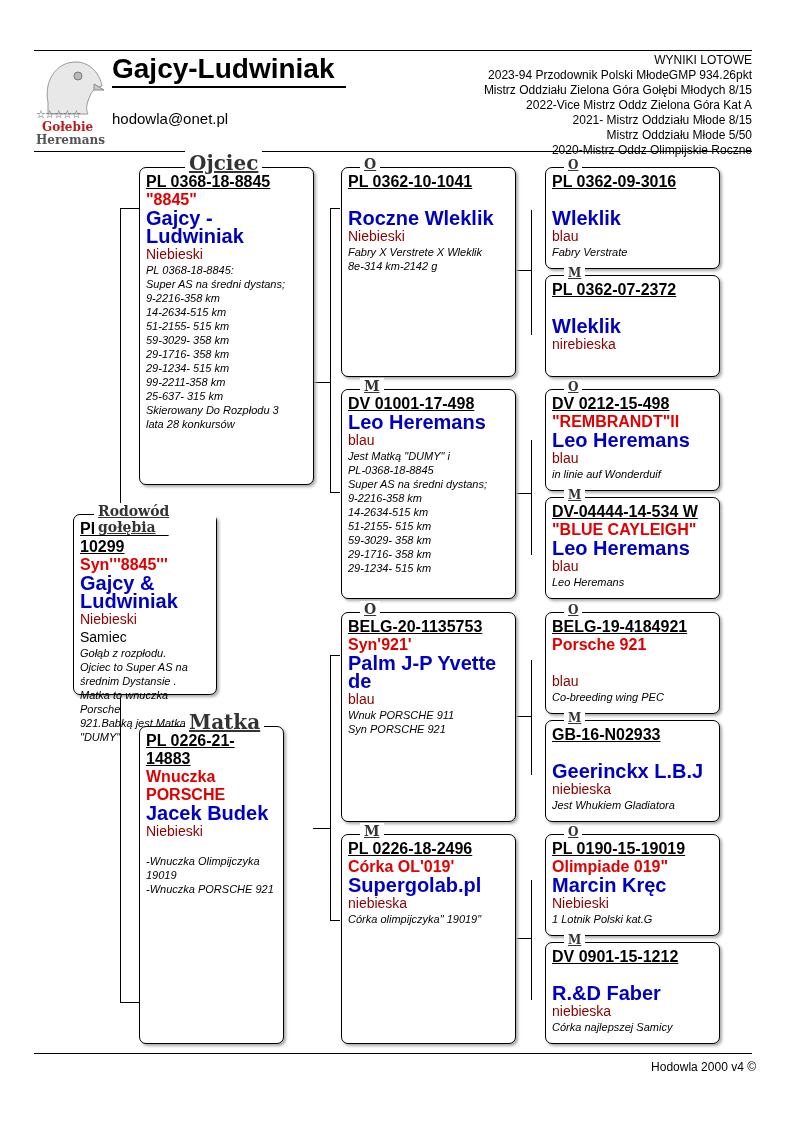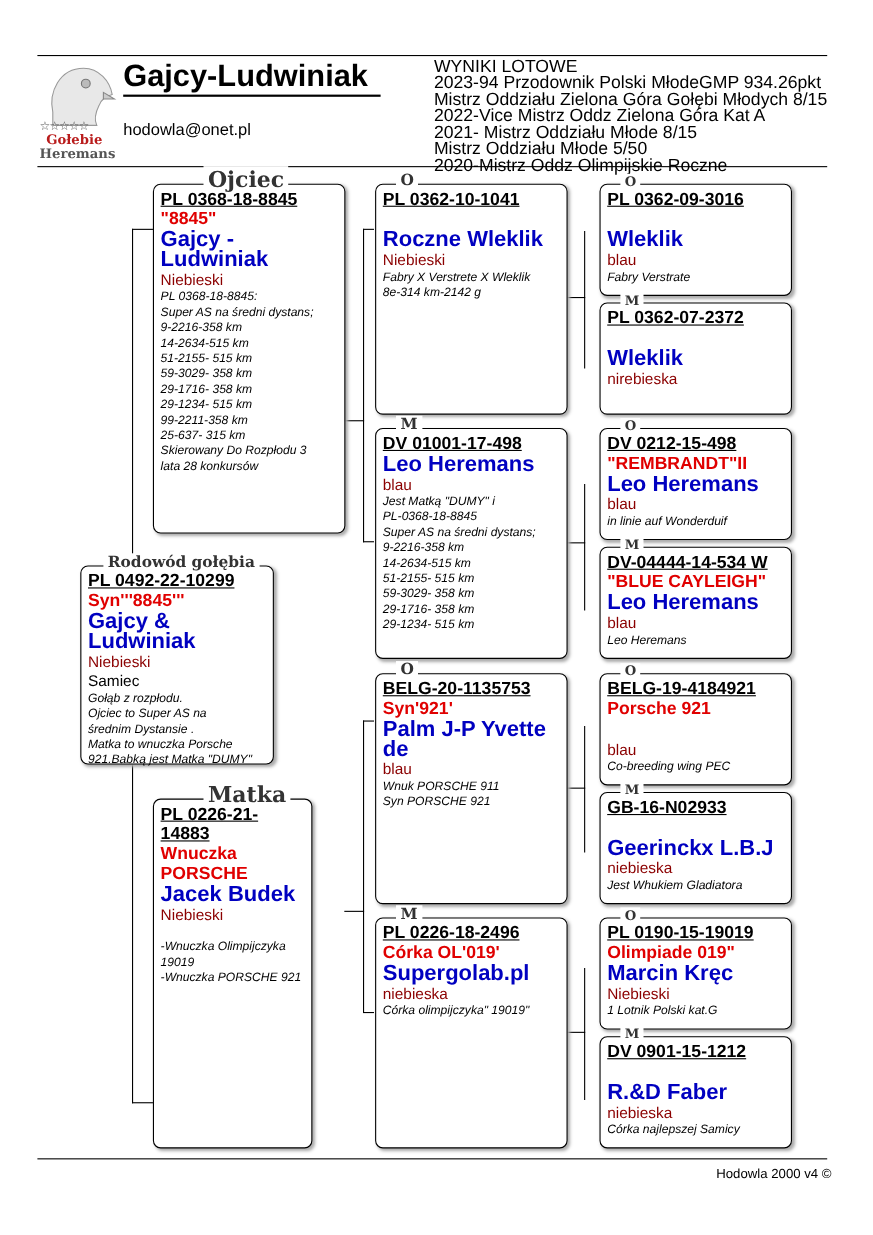--- a/index.html
+++ b/index.html
@@ -3,33 +3,33 @@
 <meta charset="utf-8">
 <style>
   html, body { margin:0; padding:0; background:#ffffff; }
   body { width:794px; height:1123px; position:relative; overflow:hidden;
          font-family:"Liberation Sans", sans-serif; color:#000; }
   .hr { position:absolute; left:34px; width:718px; height:1px; background:#000; }
   .logo { position:absolute; left:34px; top:56px; width:74px; height:92px; }
   .title { position:absolute; left:112px; top:53px; font-size:28px; font-weight:bold;
            border-bottom:2px solid #000; padding-bottom:1px; width:234px; }
   .email { position:absolute; left:112px; top:110px; font-size:15px; }
-  .results { position:absolute; right:42px; top:53px; font-size:16px; line-height:15px; }
+  .results { position:absolute; right:42px; top:53px; text-align:right; font-size:12px; line-height:15px; }
   .footer { position:absolute; right:38px; top:1060px; font-size:12px; }
 
   .card { position:absolute; background:#fff; border:1px solid #000; border-radius:7px;
           box-shadow:2px 2px 3px #aaa; box-sizing:border-box; padding:2px 5px 0 6px; }
   .card .ring { font-size:16px; font-weight:bold; text-decoration:underline; display:inline-block; margin-top:3px; line-height:18px; }
   .card .name { color:#e00000; font-size:16px; font-weight:bold; line-height:18px; min-height:18px; }
   .card .owner { color:#0000c0; font-size:20px; font-weight:bold; line-height:18px; min-height:18px; }
   .card .color { color:#8b0000; font-size:14px; line-height:18px; }
   .card .sex { font-size:14px; line-height:18px; }
   .card .notes { font-size:11px; font-style:italic; line-height:14px; white-space:pre-line; }
   .legend { position:absolute; top:-13px; background:#fff; padding:0 4px;
-            font-family:"DejaVu Serif", serif; font-weight:bold; color:#333; }
+            font-family:"DejaVu Serif", serif; font-weight:bold; color:#333;text-decoration:underline; }
   .legend.l1 { font-size:20px; top:-17px; }
   .legend.l2 { font-size:14px; top:-12px; }
   .legend.l3 { font-size:12px; top:-10px; }
   .line { position:absolute; background:#000; }
 </style>
 </head>
 <body>
 
 <div class="hr" style="top:50px;"></div>
 <div class="hr" style="top:151px;"></div>
@@ -75,21 +75,21 @@
 
 <div class="line" style="left:514px;top:270px;width:18px;height:1px;"></div>
 <div class="line" style="left:531px;top:210px;width:1px;height:125px;"></div>
 <div class="line" style="left:514px;top:493px;width:18px;height:1px;"></div>
 <div class="line" style="left:531px;top:440px;width:1px;height:115px;"></div>
 <div class="line" style="left:514px;top:716px;width:18px;height:1px;"></div>
 <div class="line" style="left:531px;top:660px;width:1px;height:115px;"></div>
 <div class="line" style="left:514px;top:938px;width:18px;height:1px;"></div>
 <div class="line" style="left:531px;top:880px;width:1px;height:120px;"></div>
 
-<div class="card" style="left:73px;top:514px;width:176px;height:181px;">
+<div class="card" style="left:73px;top:514px;width:144px;height:181px;">
   <span class="legend l2" style="left:20px;">Rodowód gołębia</span>
   <div><span class="ring">PL 0492-22-10299</span></div>
   <div class="name">Syn'''8845'''</div>
   <div class="owner">Gajcy &amp; Ludwiniak</div>
   <div class="color">Niebieski</div>
   <div class="sex">Samiec</div>
   <div class="notes">Gołąb z rozpłodu.
 Ojciec to Super AS na
 średnim Dystansie .
 Matka to wnuczka Porsche

